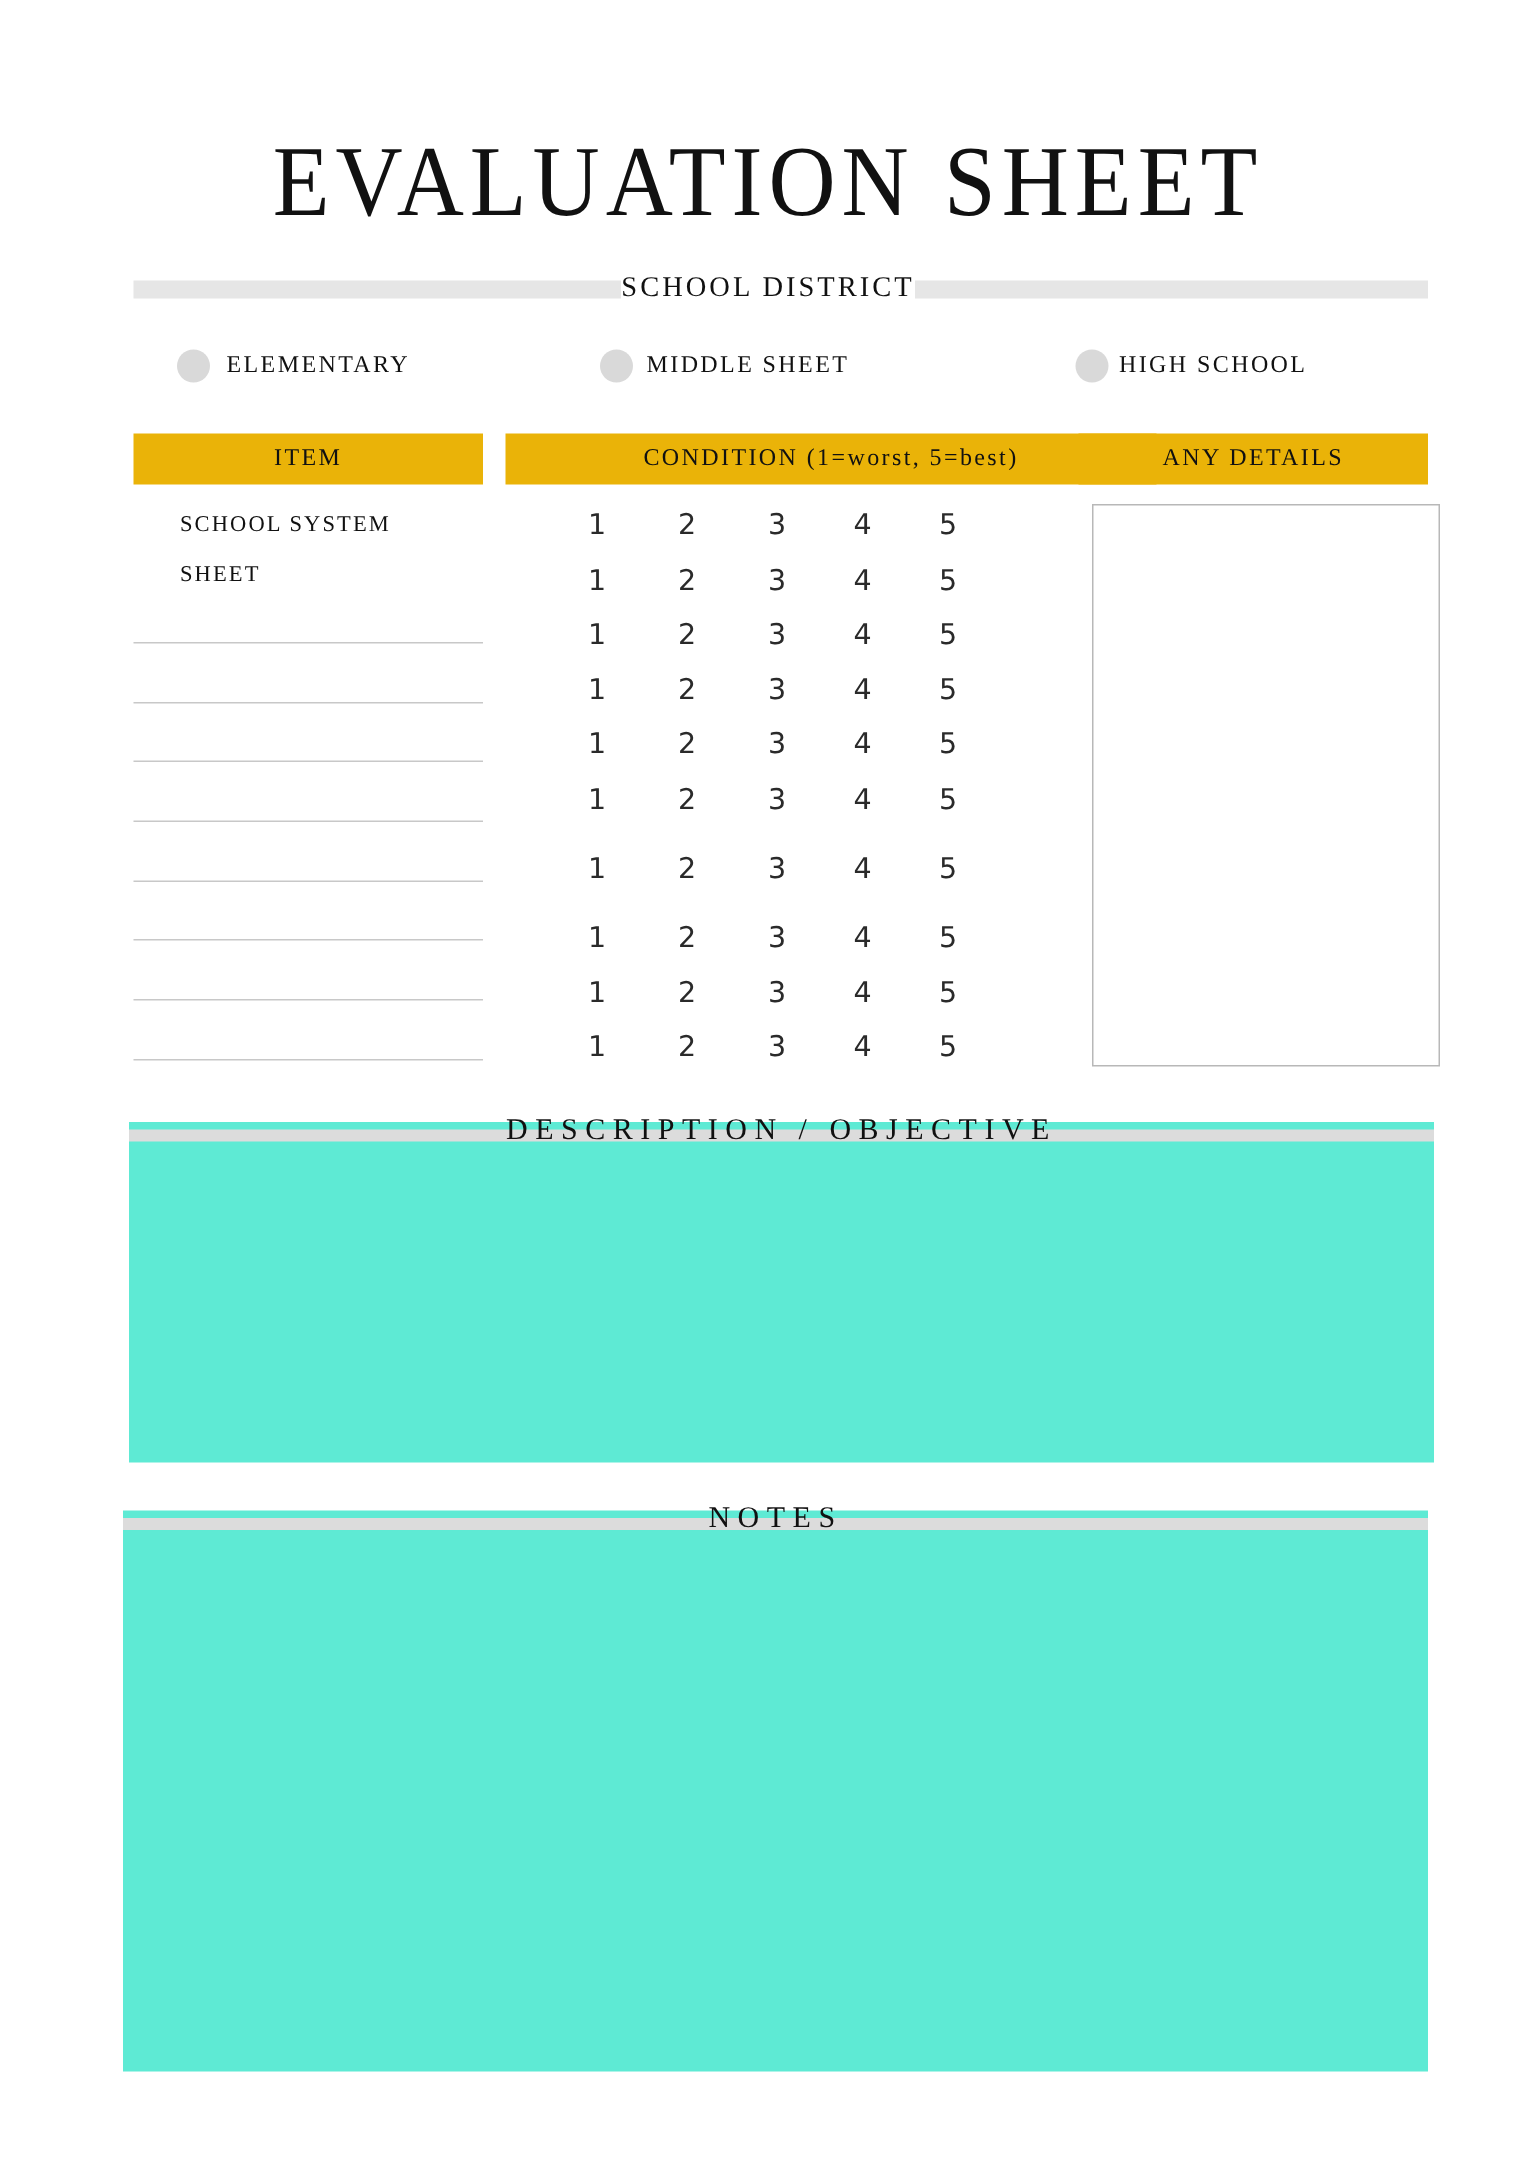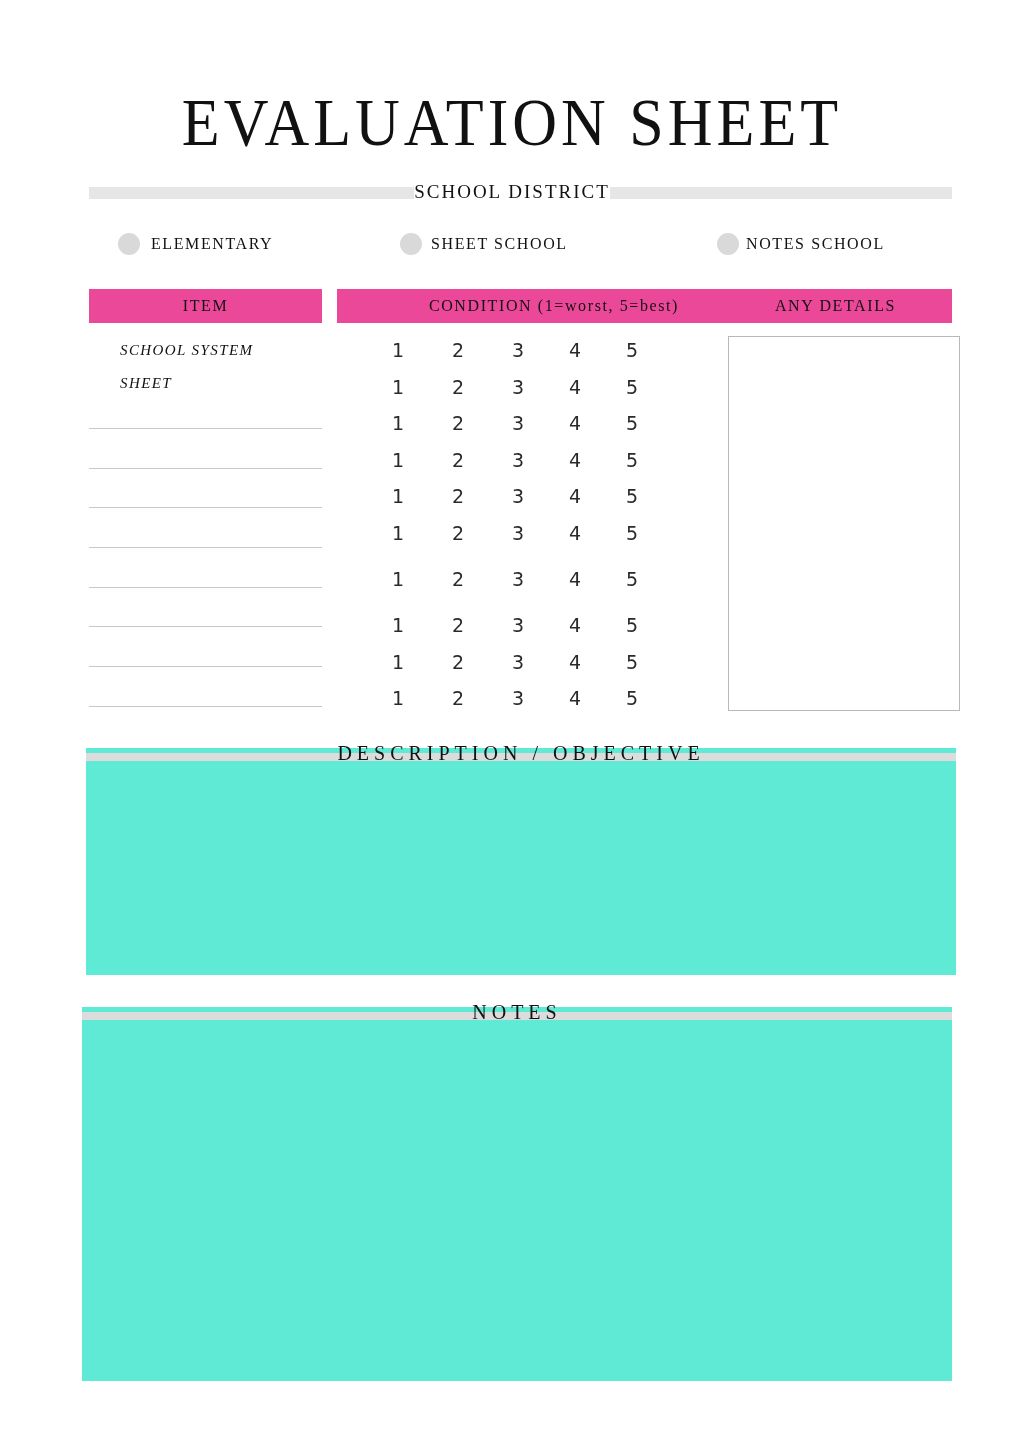--- a/index.html
+++ b/index.html
@@ -11,23 +11,23 @@
   .title { left: 0; width: 1024px; top: 84px; text-align: center; font-size: 62px; letter-spacing: 4px; font-weight: normal; color: #111; line-height: 76px; transform: scaleY(1.08); }
 
   .district-bar { left: 89px; top: 187px; width: 863px; height: 12px; background: #e6e6e6; }
   .district-label { left: 0; width: 1024px; top: 180px; text-align: center; font-size: 19px; letter-spacing: 2px; line-height: 24px; }
   .district-label span { background: #fff; padding: 0 0px; }
 
   .opt { top: 232px; height: 24px; display: flex; align-items: center; }
   .radio { width: 22px; height: 22px; border-radius: 50%; background: #d9d9d9; margin-right: 11px; }
   .opt-label { font-size: 16px; letter-spacing: 1.6px; }
 
-  .hdr { top: 289px; height: 34px; background: #ec4899; display: flex; align-items: center; justify-content: center; font-size: 16px; letter-spacing: 1.6px; }
+  .hdr { top: 289px; height: 34px; background: #eab308; display: flex; align-items: center; justify-content: center; font-size: 16px; letter-spacing: 1.6px; }
 
-  .item-text { left: 120px; font-size: 15px; letter-spacing: 1.4px; line-height: 20px; font-style: italic; }
+  .item-text { left: 120px; font-size: 15px; letter-spacing: 1.4px; line-height: 20px; }
   .item-line { left: 89px; width: 233px; height: 0; border-top: 1.5px solid #c8c8c8; }
 
   .rating-row { left: 380px; width: 270px; height: 24px; }
   .rating-num { position: absolute; top: 0; width: 24px; text-align: center; font-size: 19px; line-height: 24px; color: #2a2a2a; }
 
   .details-box { left: 728px; top: 336px; width: 230px; height: 373px; border: 1.5px solid #b8b8b8; background: #fff; }
 
   .section-box { background: #5eead4; }
   .section-band { position: absolute; left: 0; right: 0; top: 5px; height: 8px; background: #dcdcdc; }
   .section-title { position: absolute; left: 0; right: 0; text-align: center; font-size: 20px; letter-spacing: 5px; top: -8px; line-height: 26px; }
@@ -39,25 +39,25 @@
 
 <div class="abs district-bar"></div>
 <div class="abs district-label serif"><span>SCHOOL DISTRICT</span></div>
 
 <div class="abs opt" style="left:118px;justify-content:center;">
   <div class="radio"></div>
   <span class="opt-label serif">ELEMENTARY</span>
 </div>
 <div class="abs opt" style="left:400px;">
   <div class="radio"></div>
-  <span class="opt-label serif" style="margin-left:-2px">SHEET SCHOOL</span>
+  <span class="opt-label serif" style="margin-left:-2px">MIDDLE SHEET</span>
 </div>
 <div class="abs opt" style="left:717px;">
   <div class="radio" style="margin-right:7px"></div>
-  <span class="opt-label serif">NOTES SCHOOL</span>
+  <span class="opt-label serif">HIGH SCHOOL</span>
 </div>
 
 <div class="abs hdr serif" style="left:89px;width:233px;">ITEM</div>
 <div class="abs hdr serif" style="left:337px;width:434px;">CONDITION (1=worst, 5=best)</div>
 <div class="abs hdr serif" style="left:719px;width:233px;">ANY DETAILS</div>
 
 <div class="abs item-text serif" style="top:340px;">SCHOOL SYSTEM</div>
 <div class="abs item-text serif" style="top:373px;">SHEET</div>
 
 <div class="abs item-line" style="top:428px;"></div>

